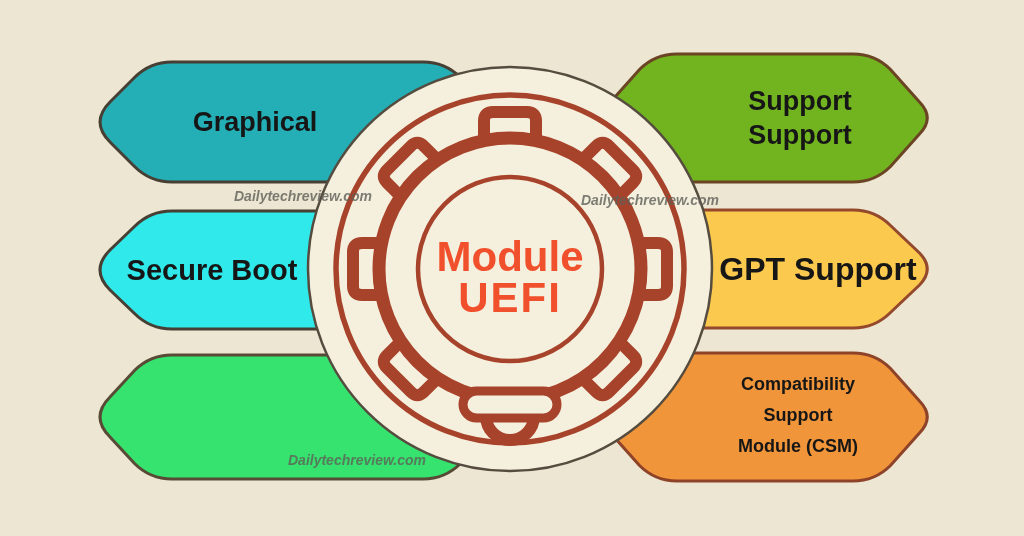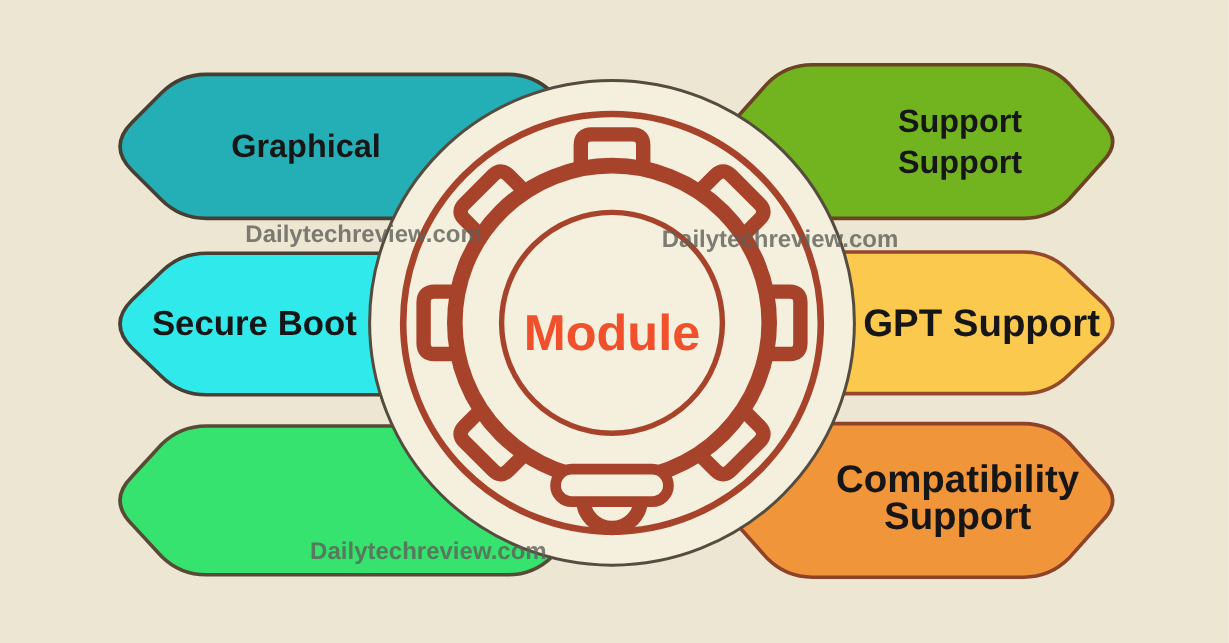--- a/index.html
+++ b/index.html
@@ -23,32 +23,33 @@
     white-space: nowrap;
   }
   .feature-label {
     color: var(--label-color, #161616);
     font-weight: bold;
   }
   .feature-label .line { display: block; }
   .fs27 { font-size: 27px; line-height: 34px; }
   .fs29 { font-size: 29px; line-height: 34px; }
   .fs28 { font-size: 32px; line-height: 34px; }
-  .fs26 { font-size: 32px; line-height: 31px; }
+  .fs26 { font-size: 18px; line-height: 31px; }
   .diagram-title {
     color: var(--title-color, #F1502C);
     font-weight: bold;
     font-size: 42px;
     line-height: 41px;
   }
   .diagram-title .uefi { letter-spacing: 2px; }
   .watermark {
     color: var(--watermark-color, rgba(95,95,88,0.8));
     font-weight: bold;
-    font-size: 20px;
+    font-size: 14px;
+    font-style: italic;
   }
 </style>
 </head>
 <body>
 
 <div class="canvas">
 
   <svg class="layer-svg" width="1024" height="536" viewBox="0 0 1024 536">
 
     <g>
@@ -108,23 +109,25 @@
     <span class="line">Support</span>
   </div>
 
   <div class="overlay feature-label fs28" style="left:818px; top:269px;">
     <span class="line">GPT Support</span>
   </div>
 
   <div class="overlay feature-label fs26" style="left:798px; top:415px;">
     <span class="line">Compatibility</span>
     <span class="line">Support</span>
+    <span class="line">Module (CSM)</span>
   </div>
 
   <div class="overlay diagram-title" style="left:510px; top:277px;">
     <span class="line" style="display:block;">Module</span>
+    <span class="line uefi" style="display:block;">UEFI</span>
   </div>
 
   <div class="overlay watermark" style="left:303px; top:196px;">Dailytechreview.com</div>
   <div class="overlay watermark" style="left:650px; top:200px;">Dailytechreview.com</div>
   <div class="overlay watermark" style="left:357px; top:460px;">Dailytechreview.com</div>
 
 </div>
 
 </body></html>

